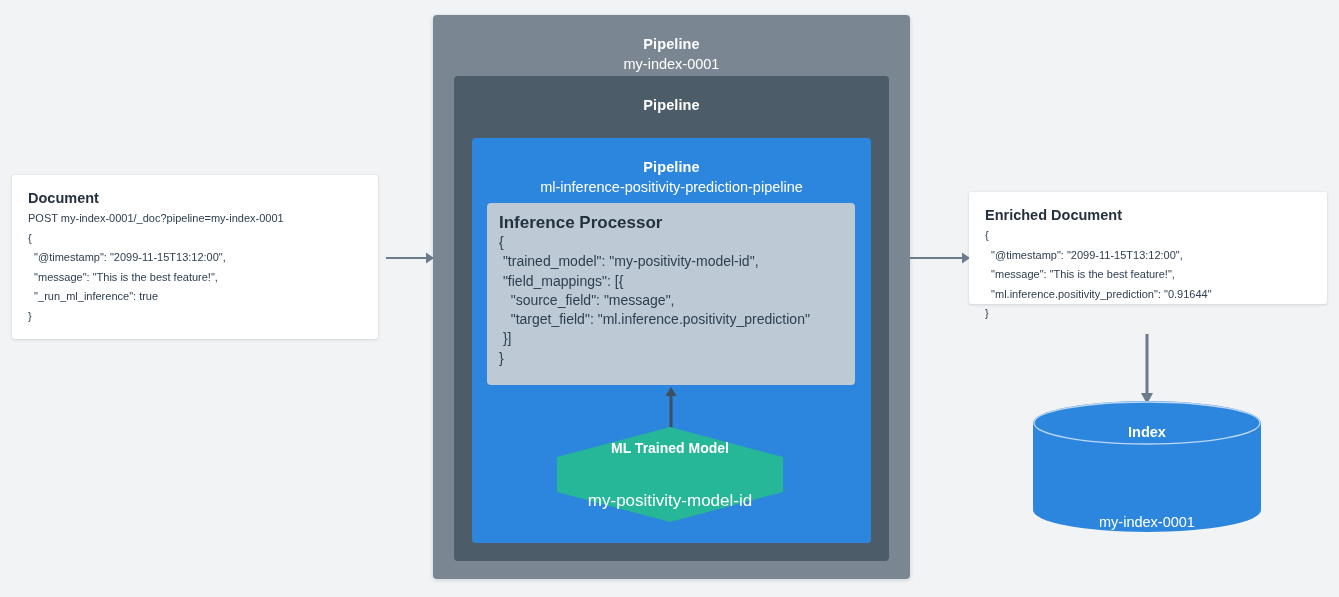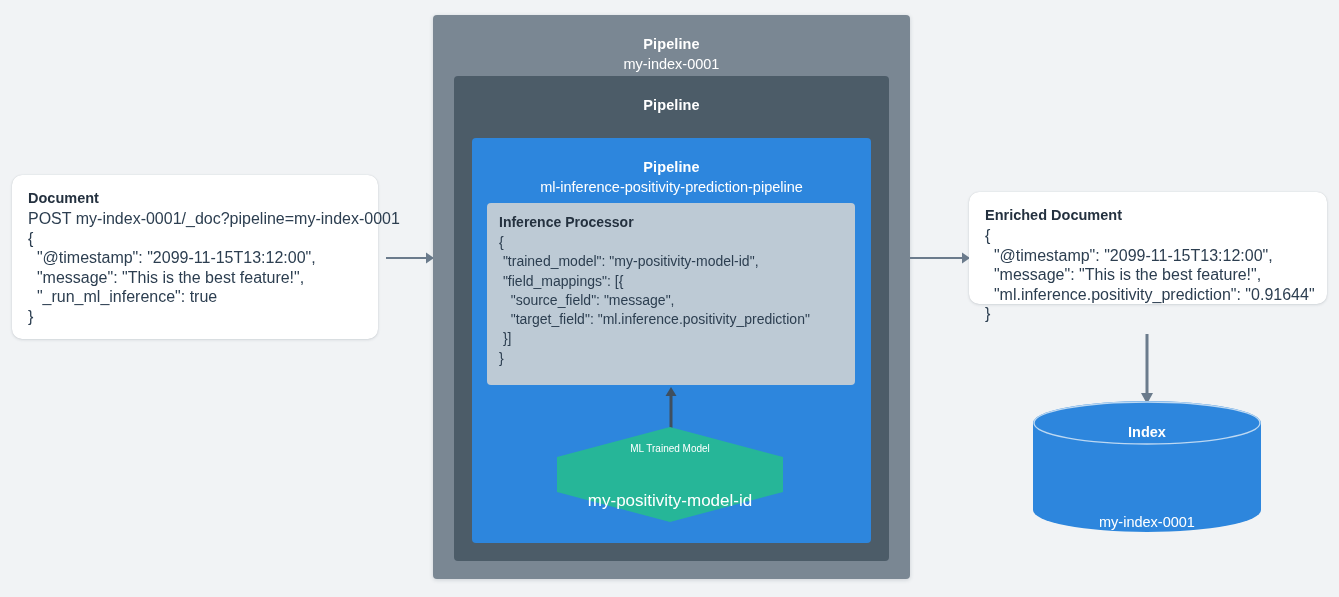--- a/index.html
+++ b/index.html
@@ -14,35 +14,35 @@
     color: #2c3e50;
     -webkit-font-smoothing: antialiased;
   }
 
   .canvas { position: absolute; inset: 0; }
 
   
   .card {
     position: absolute;
     background: #ffffff;
-    border-radius: 10px;
+    border-radius: 2px;
     box-shadow: 0 1px 3px rgba(40,55,70,0.14), 0 0 1px rgba(40,55,70,0.20);
     box-sizing: border-box;
     padding: 14px 4px 14px 16px;
   }
   .card-title {
     font-weight: bold;
     font-size: 14.5px;
     color: #24313f;
     line-height: 19px;
     margin-bottom: 1px;
     white-space: pre;
   }
   .card-line {
-    font-size: 16px;
+    font-size: 11px;
     color: #2c3e50;
     line-height: 19.5px;
     white-space: pre;
   }
 
   #doc-card  { left: 12px;  top: 175px; width: 366px; height: 164px; }
   #enriched-card { left: 969px; top: 192px; width: 358px; height: 112px; }
 
   
   .pipe {
@@ -84,38 +84,38 @@
   
   #processor {
     position: absolute;
     left: 487px; top: 203px; width: 368px; height: 182px;
     background: #bcc9d6;
     background: #bdcad5;
     border-radius: 4px;
     box-sizing: border-box;
     padding: 10px 12px;
   }
-  #processor .card-title { font-size: 14px; line-height: 19px; }
+  #processor .card-title { font-size: 17px; line-height: 19px; }
   #processor .card-line  { font-size: 14px; line-height: 19.3px; }
 
   
   #hexagon {
     position: absolute;
     left: 557px; top: 427px; width: 226px; height: 95px;
   }
   #hexagon svg { display: block; width: 226px; height: 95px; }
   .hex-label {
     position: absolute;
     left: 0; top: 0; width: 226px; height: 95px;
     display: flex; flex-direction: column;
     align-items: center; justify-content: center;
     color: #ffffff;
     pointer-events: none;
   }
-  .hex-label .k { font-weight: normal; font-size: 10px; line-height: 19px; }
+  .hex-label .k { font-weight: bold; font-size: 14px; line-height: 19px; }
   .hex-label .v { font-size: 17px; line-height: 20px; margin-top: 33px; }
 
   
   #cylinder {
     position: absolute;
     left: 1033px; top: 401px; width: 228px; height: 131px;
   }
   #cylinder svg { display: block; width: 228px; height: 131px; }
   .cyl-label {
     position: absolute;

